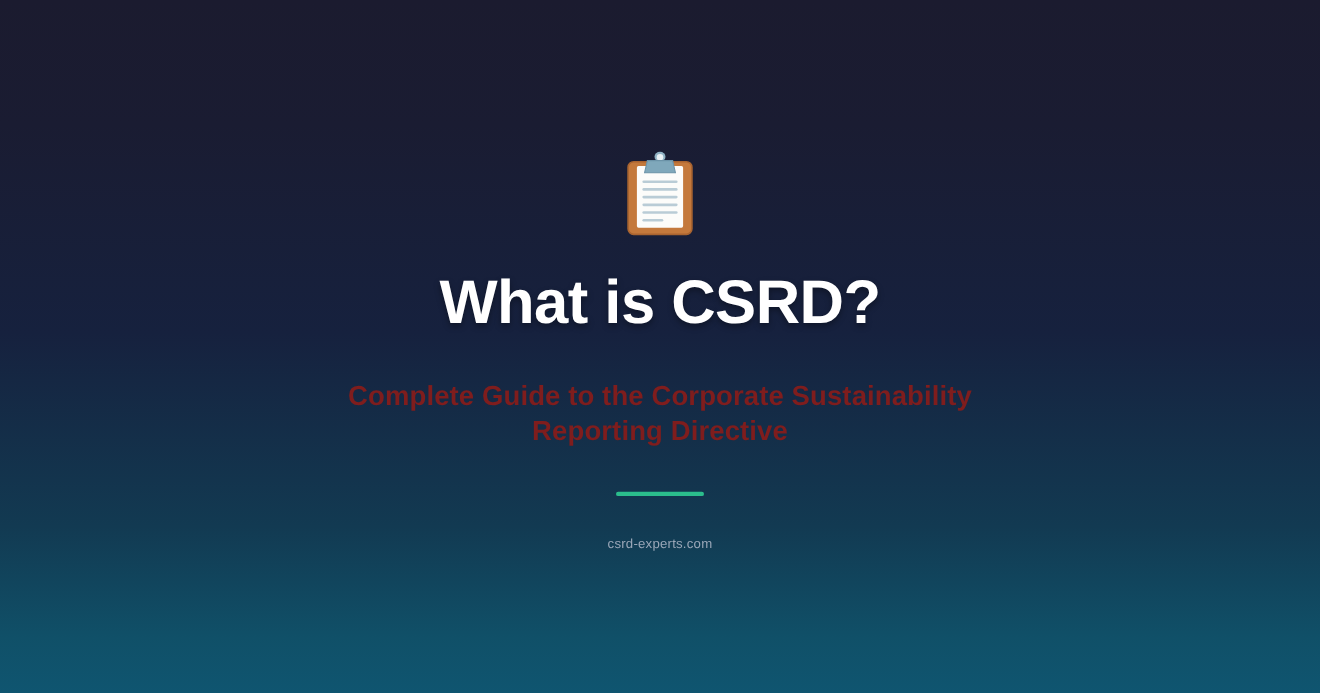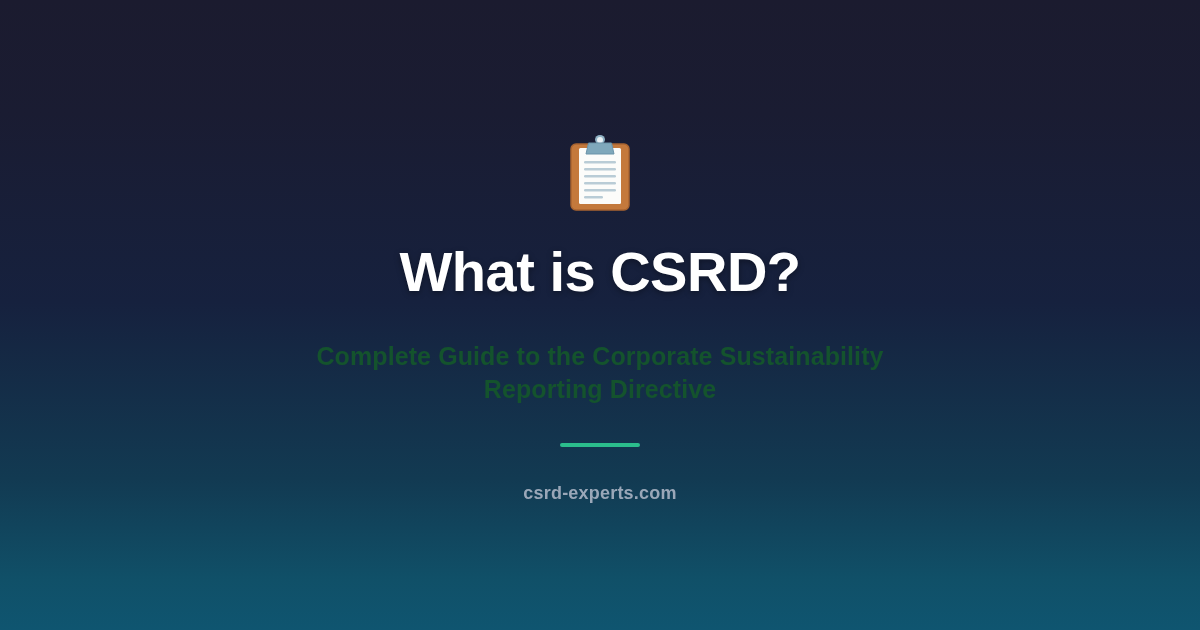--- a/index.html
+++ b/index.html
@@ -56,40 +56,40 @@
     line-height: 1.08;
     text-shadow: 0 2px 6px rgba(0,0,0,0.35);
     white-space: nowrap;
   }
 
   
   .subheadline {
     margin-top: 38px;
     font-size: 25px;
     font-weight: 700;
-    color: #14532d;
+    color: #7f1d1d;
     line-height: 1.3;
     max-width: 640px;
     letter-spacing: 0.1px;
   }
 
   
   .divider {
     width: 80px;
     height: 4px;
     background: #2bbd8c;
     border-radius: 2px;
     margin-top: 38px;
   }
 
   
   .site {
     margin-top: 36px;
-    font-size: 18px;
-    font-weight: 700;
+    font-size: 12px;
+    font-weight: 400;
     color: #9aa7b8;
     letter-spacing: 0.2px;
   }
 </style>
 </head>
 <body>
 
 <div class="card">
 
   <div class="emoji-wrap">

